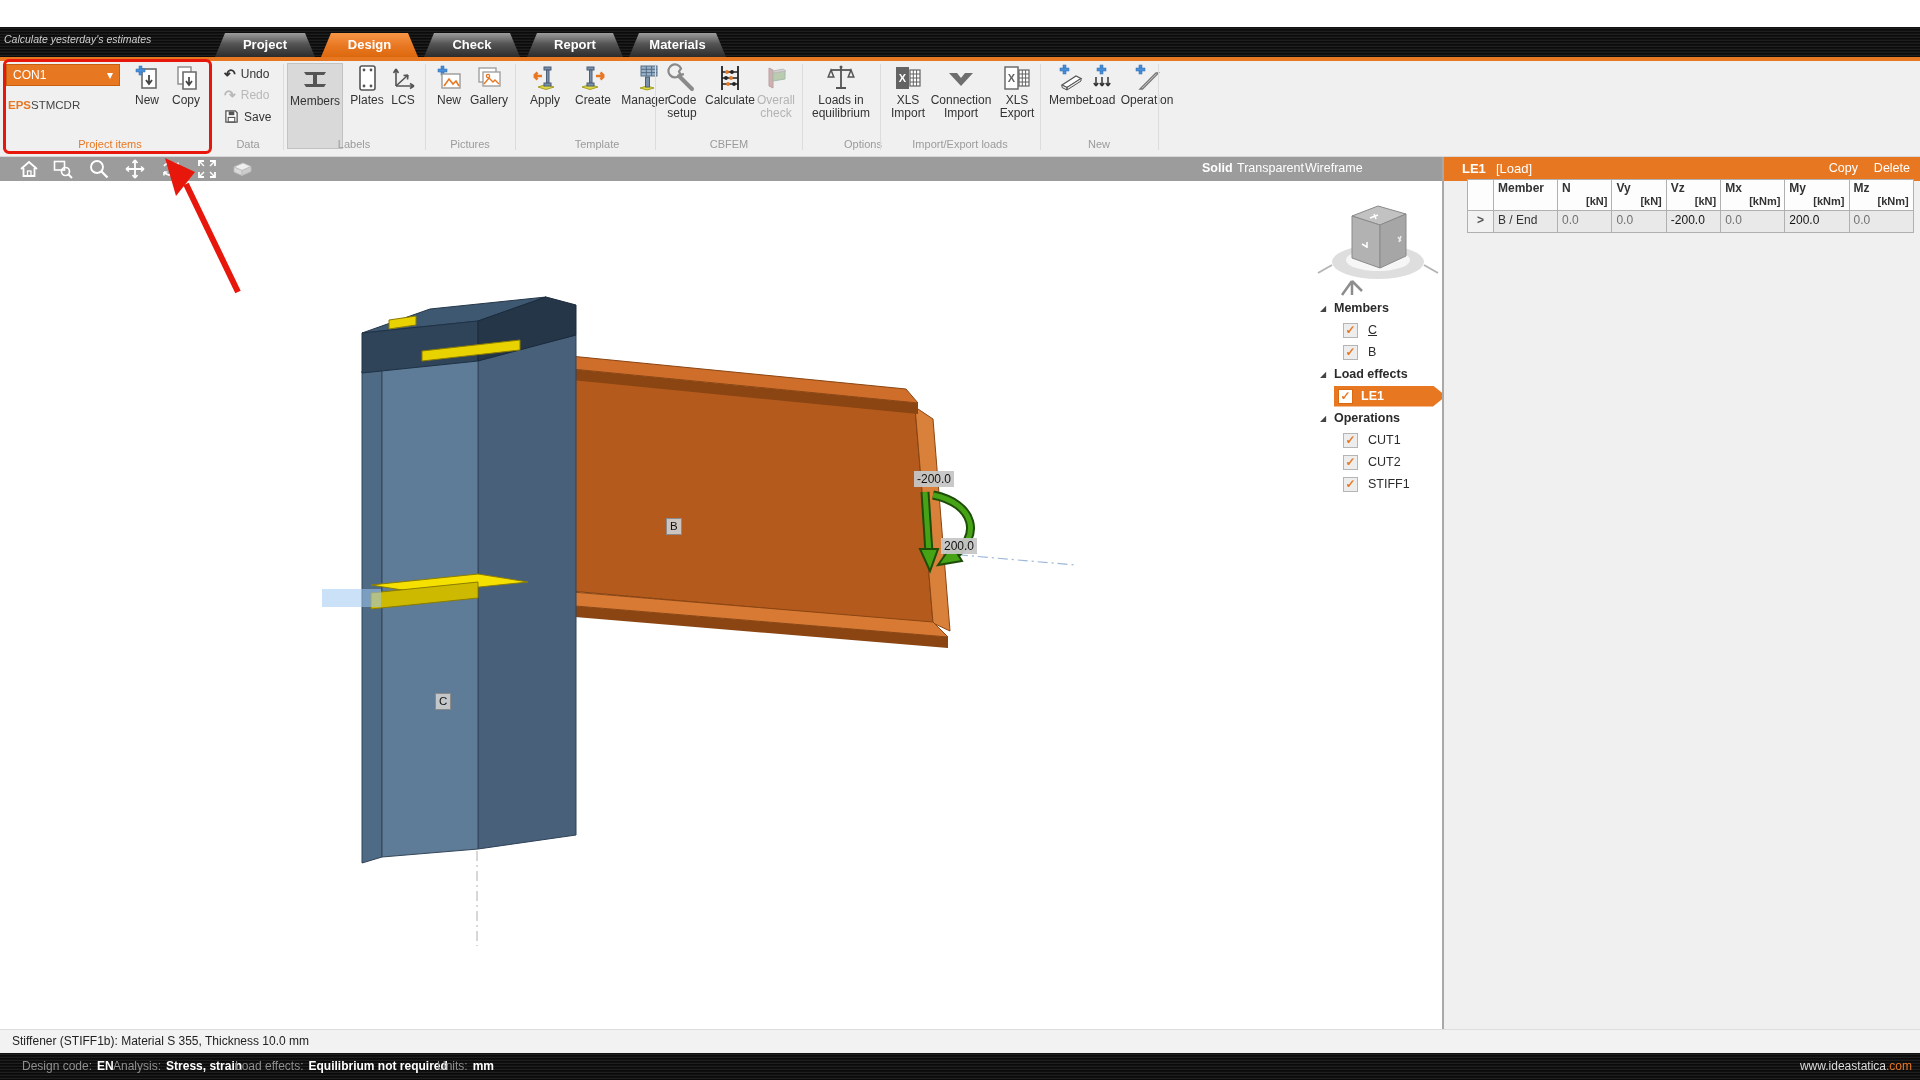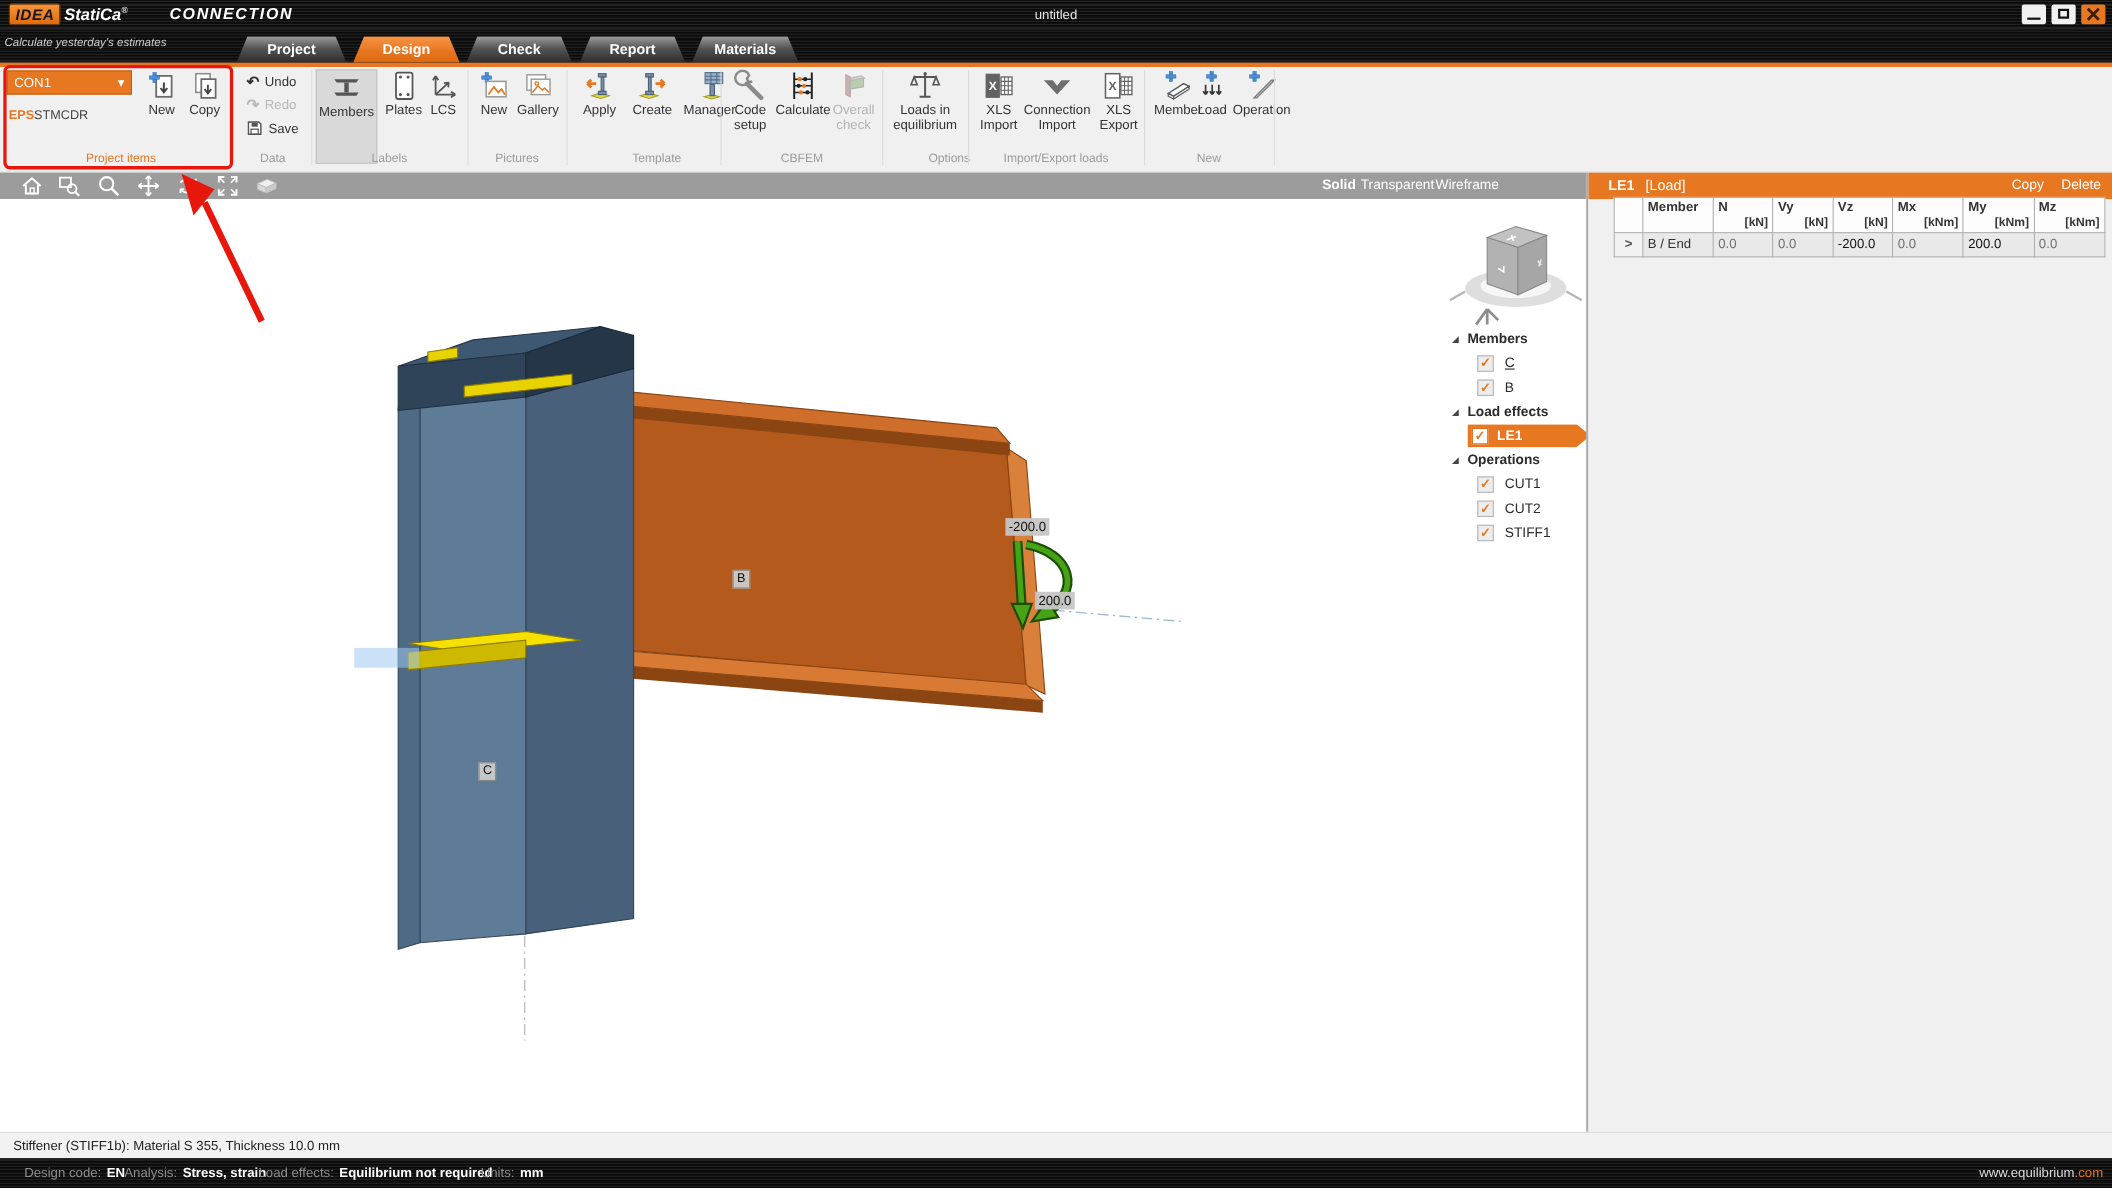--- a/index.html
+++ b/index.html
@@ -128,43 +128,20 @@
   .bb-link .tld { color:#e87722; }
 
   .annot { position:absolute; left:0; top:0; z-index:40; pointer-events:none; }
   .plus { fill:#4a90d9; stroke:#2a6ab0; stroke-width:.5; }
 </style>
 </head>
 <body>
 
 <div class="app">
 
-  <div class="titlebar">
-    <div class="logo-area">
-      <div class="logo-box">
-        <span>IDEA</span>
-      </div>
-      <span class="logo-statica"><span>StatiCa</span><sup class="logo-reg">®</sup></span>
-      <span class="product-name">CONNECTION</span>
-    </div>
-    <div class="doc-title">untitled</div>
-    <div class="win-controls">
-      <div class="winbtn">
-          <div class="glyph-min"></div>
-        </div>
-      <div class="winbtn">
-          <div class="glyph-max"></div>
-        </div>
-      <div class="winbtn close">
-        <svg width="14" height="14" viewBox="0 0 14 14">
-            <path d="M2 2 L12 12 M12 2 L2 12" stroke="#3c1e00" stroke-width="2.6"></path>
-          </svg>
-      </div>
-    </div>
-  </div>
 
   <div class="tabrow">
     <div class="tagline">Calculate yesterday's estimates</div>
     <div class="tab" style="left:215px;width:100px"><span>Project</span></div>
     <div class="tab active" style="left:321px;width:97px"><span>Design</span></div>
     <div class="tab" style="left:424px;width:96px"><span>Check</span></div>
     <div class="tab" style="left:527px;width:96px"><span>Report</span></div>
     <div class="tab" style="left:629px;width:97px"><span>Materials</span></div>
   </div>
   <div class="orange-strip"></div>
@@ -593,21 +570,21 @@
     </tbody>
       </table>
   </div>
 
   <div class="statusline">Stiffener (STIFF1b): Material S 355, Thickness 10.0 mm</div>
   <div class="bottombar">
     <span class="bb-item" style="left:22px"><span class="bb-lab">Design code:</span><span class="bb-val">EN</span></span>
     <span class="bb-item" style="left:113px"><span class="bb-lab">Analysis:</span><span class="bb-val">Stress, strain</span></span>
     <span class="bb-item" style="left:235px"><span class="bb-lab">Load effects:</span><span class="bb-val">Equilibrium not required</span></span>
     <span class="bb-item" style="left:437px"><span class="bb-lab">Units:</span><span class="bb-val">mm</span></span>
-    <span class="bb-link"><span class="base">www.equilibrium</span><span class="tld">.com</span></span>
+    <span class="bb-link"><span class="base">www.ideastatica</span><span class="tld">.com</span></span>
   </div>
 
   <svg class="annot" width="1920" height="1080" viewBox="0 0 1920 1080">
     <path d="M238 292 L186 184" stroke="#e8170b" stroke-width="6" fill="none"></path>
     <polygon points="165,158 195,172 176,196" fill="#e8170b"></polygon>
   </svg>
 
 </div>
 
 </body></html>

